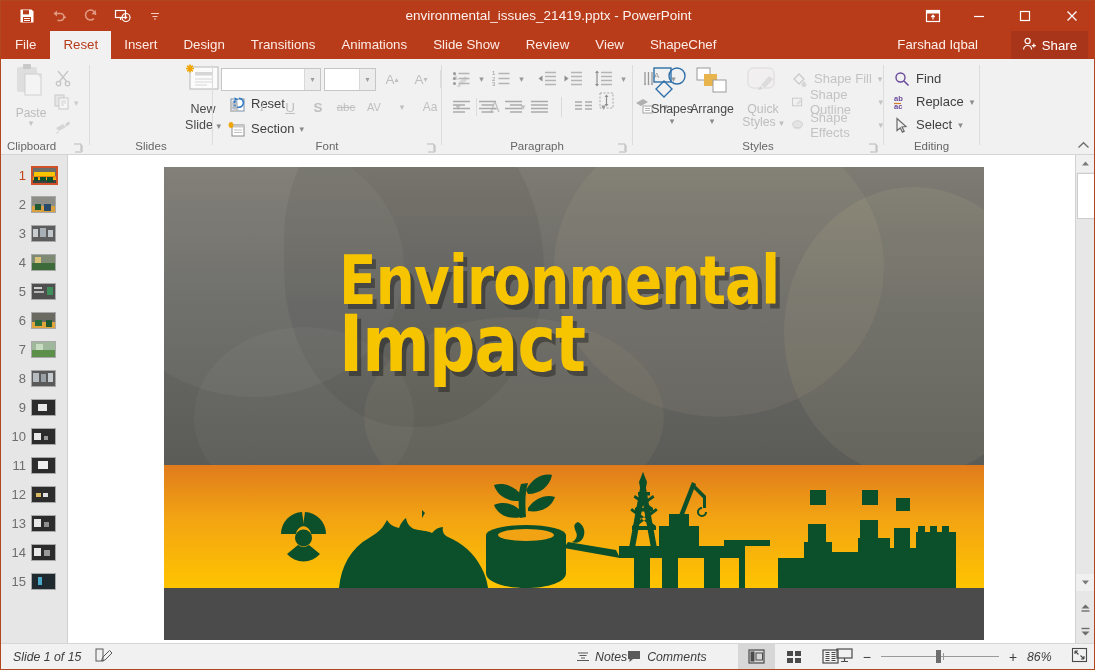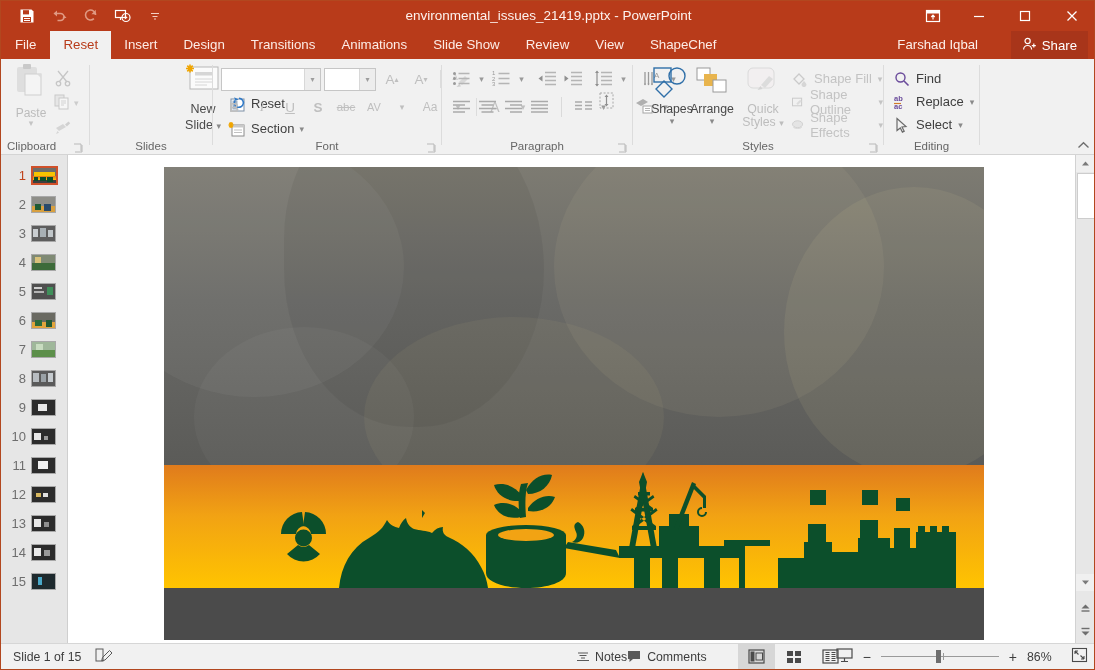--- a/index.html
+++ b/index.html
@@ -119,21 +119,21 @@
   
   .vscroll{position:absolute;right:0;top:154px;width:18px;bottom:26px;background:#e7e7e7;
            border-left:1px solid #d2d2d2;}
   .sbtn{width:18px;height:17px;display:flex;align-items:center;justify-content:center;
         background:#f0f0f0;}
   .sthumb{position:absolute;left:1px;top:18px;width:16px;height:44px;background:#fff;
           border:1px solid #cdcdcd;}
 
   
   .statusbar{position:absolute;left:0;bottom:0;width:1095px;height:25px;background:#f1f1f1;
-             border-top:1px solid #d6d6d6;display:flex;align-items:center;}
+             border-top:1px solid #d6d6d6;display:flex;align-items:center;font-style:italic;}
   .sb-left{display:flex;align-items:center;gap:14px;padding-left:12px;font-size:12.3px;color:#3d3d3d;}
   .sb-mid{position:absolute;left:575px;display:flex;align-items:center;gap:0;
           font-size:12.3px;color:#3d3d3d;}
   .sb-views{position:absolute;left:737px;display:flex;align-items:center;}
   .vbtn{width:37px;height:25px;display:flex;align-items:center;justify-content:center;}
   .vbtn.on{background:#d7d7d7;}
   .sb-right{position:absolute;right:8px;display:flex;align-items:center;gap:10px;
             font-size:12.3px;color:#3d3d3d;}
   .zslider{position:relative;width:118px;height:14px;display:flex;align-items:center;}
   .ztrack{position:absolute;left:0;right:0;height:1px;background:#9a9a9a;}
@@ -716,20 +716,24 @@
 
       <div class="sky">
         <div class="smoke" style="left:-60px;top:-30px;width:300px;height:260px;background:rgba(255,255,255,.045);"></div>
         <div class="smoke" style="left:120px;top:-70px;width:260px;height:330px;background:rgba(0,0,0,.055);border-radius:45% 55% 50% 50%;"></div>
         <div class="smoke" style="left:390px;top:-50px;width:330px;height:300px;background:rgba(255,240,190,.06);"></div>
         <div class="smoke" style="left:620px;top:20px;width:260px;height:290px;background:rgba(255,235,170,.07);"></div>
         <div class="smoke" style="left:200px;top:150px;width:300px;height:200px;background:rgba(255,230,160,.05);"></div>
         <div class="smoke" style="left:30px;top:160px;width:220px;height:180px;background:rgba(255,255,255,.035);"></div>
       </div>
 
+      <div class="slidetitle">
+        <div class="l1">Environmental</div>
+        <div class="l2">Impact</div>
+      </div>
 
       <div class="band">
         <svg width="820" height="124" viewBox="0 0 820 124" preserveAspectRatio="none" style="position:absolute;left:0;bottom:0;">
 
           <g class="gr">
             <path d="M117 70a22 22 0 0 1 21-22l2 14a9 9 0 0 0-8 8z"></path>
             <path d="M162 70a22 22 0 0 0-21-22l-2 14a9 9 0 0 1 8 8z"></path>
             <path d="M123 90a22 22 0 0 0 33 0l-11-9a9 9 0 0 1-11 0z"></path>
             <circle cx="139.5" cy="74" r="8.5"></circle>
           </g>

